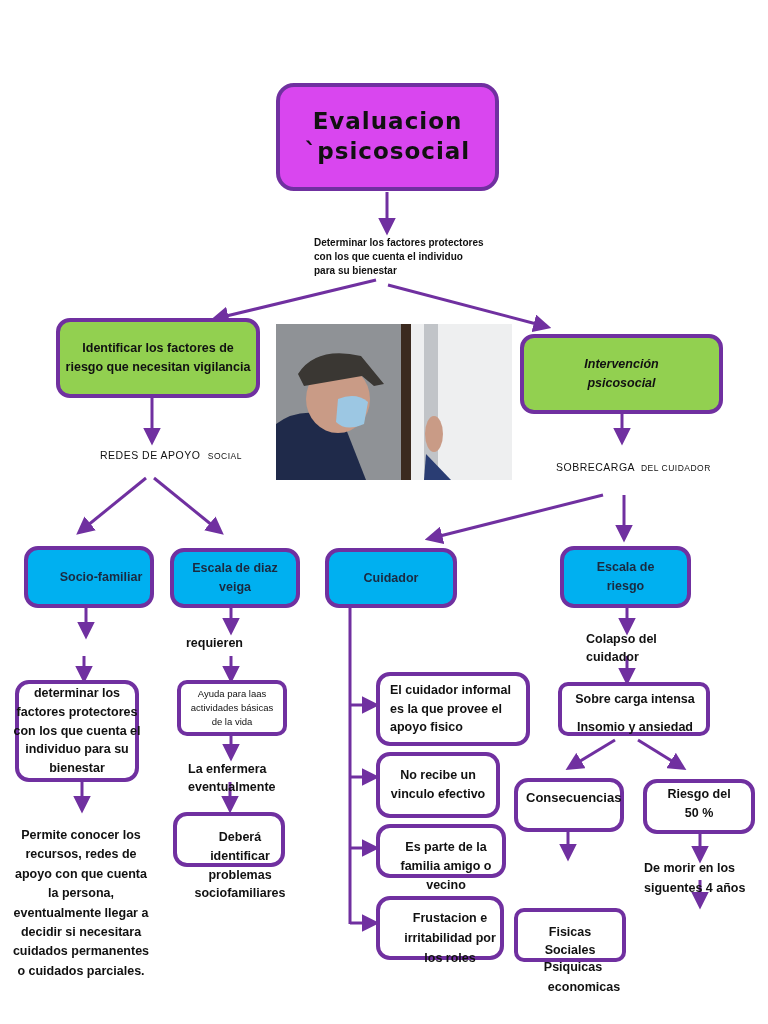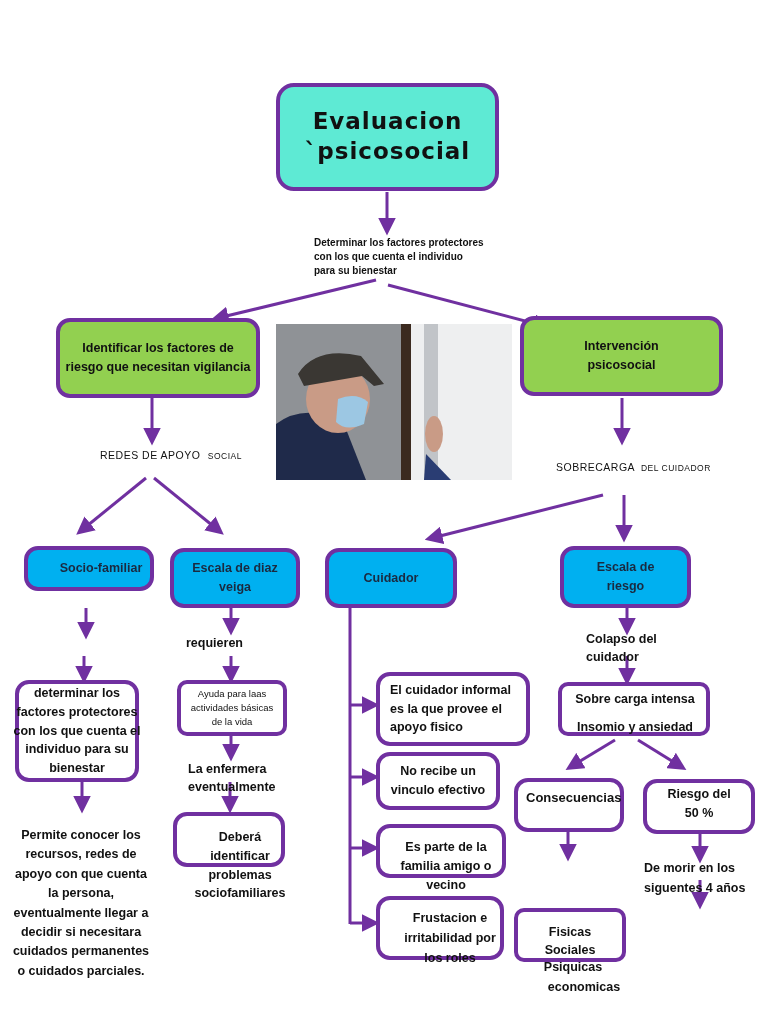--- a/index.html
+++ b/index.html
@@ -1,21 +1,21 @@
 <!DOCTYPE html>
 <html><head>
 <meta charset="utf-8">
 <style>
   html, body { margin:0; padding:0; background:#ffffff; }
   body { width:768px; height:1024px; position:relative; overflow:hidden;
          font-family:"Liberation Sans", "DejaVu Sans", sans-serif; color:#111; }
   .box { position:absolute; box-sizing:border-box; border:4px solid #7030a0;
          border-radius:14px; display:flex; align-items:center; justify-content:center;
          text-align:center; }
-  .yellow { background:#5eead4; }
+  .yellow { background:#d946ef; }
   .green { background:#92d050; }
   .blue { background:#00b0f0; }
   .white { background:#ffffff; }
   .txt { position:absolute; text-align:center; font-weight:bold; font-size:13px; line-height:1.45; }
   .small-caps { font-weight:normal; font-size:10px; letter-spacing:0.5px; }
   svg#arrows { position:absolute; left:0; top:0; width:768px; height:1024px; pointer-events:none; }
   .title { font-family:"DejaVu Sans", sans-serif; font-weight:bold; font-size:23px; line-height:1.3; letter-spacing:1px; }
   .lbl { font-size:13px; font-weight:bold; line-height:1.5; }
   .photo { position:absolute; left:276px; top:324px; width:236px; height:156px; overflow:hidden;
            background:linear-gradient(90deg,#6d6f72 0%, #8a8c8f 20%, #c9cbcc 45%, #3a2b22 55%, #d8dadc 60%, #f3f3f3 100%); }
@@ -65,21 +65,21 @@
   <div class="title">
     <div>Evaluacion</div>
     <div>`psicosocial</div>
   </div>
 </div>
 <div class="txt" style="left:314px; top:236px; width:170px; font-size:10px; text-align:left; line-height:1.4;">Determinar los factores protectores con los que cuenta el individuo para su bienestar</div>
 
 <div class="box green" style="left:56px; top:318px; width:204px; height:80px;">
   <div class="lbl" style="padding:0 4px; font-size:12.5px;">Identificar los factores de riesgo que necesitan vigilancia</div>
 </div>
-<div class="box green" style="left:520px; top:316px; width:203px; height:80px;">
+<div class="box green" style="left:520px; top:334px; width:203px; height:80px;font-style:italic;">
   <div class="lbl" style="padding:0 50px; font-size:12.5px;">Intervención psicosocial</div>
 </div>
 
 <div class="photo">
   <svg width="236" height="156" viewBox="0 0 236 156">
     <rect x="0" y="0" width="236" height="156" fill="#d5d7d8"></rect>
     <rect x="0" y="0" width="125" height="156" fill="#8f9296"></rect>
     <rect x="125" y="0" width="10" height="156" fill="#3b2a1f"></rect>
     <rect x="135" y="0" width="101" height="156" fill="#eeeff0"></rect>
     <rect x="148" y="0" width="14" height="156" fill="#aeb2b6" opacity="0.7"></rect>
@@ -94,21 +94,21 @@
 
 <div class="txt small-caps" style="left:100px; top:448px; width:160px; text-align:left; font-size:10.5px;">
   <span>REDES DE APOYO</span>
   <span style="font-size:8.5px; margin-left:4px;">SOCIAL</span>
 </div>
 <div class="txt small-caps" style="left:556px; top:460px; width:170px; text-align:left; font-size:10.5px;">
   <span>SOBRECARGA</span>
   <span style="font-size:8.5px; margin-left:3px;">DEL CUIDADOR</span>
 </div>
 
-<div class="box blue" style="left:24px; top:546px; width:130px; height:45px;padding-left:24px;">
+<div class="box blue" style="left:24px; top:546px; width:130px; height:62px;padding-left:24px;">
   <div class="lbl" style="font-size:12.5px; color:#1a2a40;">Socio-familiar</div>
 </div>
 <div class="box blue" style="left:170px; top:548px; width:130px; height:60px;">
   <div class="lbl" style="padding:0 18px; font-size:12.5px; color:#1a2a40;">Escala de diaz veiga</div>
 </div>
 <div class="box blue" style="left:325px; top:548px; width:132px; height:60px;">
   <div class="lbl" style="font-size:12.5px; color:#1a2a40;">Cuidador</div>
 </div>
 <div class="box blue" style="left:560px; top:546px; width:131px; height:62px;">
   <div class="lbl" style="font-size:12.5px; color:#1a2a40;">
@@ -127,21 +127,21 @@
   <div style="font-size:9.5px; line-height:1.45; padding:0 6px;">Ayuda para laas actividades básicas de la vida</div>
 </div>
 <div class="txt" style="left:188px; top:760px; width:96px; text-align:left; font-size:12.5px;">La enfermera eventualmente</div>
 <div class="box white" style="left:173px; top:812px; width:112px; height:55px;">
 </div>
 <div class="txt" style="left:190px; top:828px; width:100px; font-size:12.5px; line-height:1.5;">Deberá identificar problemas sociofamiliares</div>
 
 <div class="box white" style="left:376px; top:672px; width:154px; height:74px; justify-content:flex-start;">
   <div class="lbl" style="text-align:left; padding-left:10px; font-size:12.5px;">El cuidador informal es la que provee el apoyo fisico</div>
 </div>
-<div class="box white" style="left:376px; top:752px; width:124px; height:58px;">
+<div class="box white" style="left:376px; top:752px; width:124px; height:66px;">
   <div class="lbl" style="font-size:12.5px;">No recibe un vinculo efectivo</div>
 </div>
 <div class="box white" style="left:376px; top:824px; width:130px; height:54px;">
 </div>
 <div class="txt" style="left:390px; top:838px; width:112px; font-size:12.5px; line-height:1.5; font-weight:bold;">Es parte de la familia amigo o vecino</div>
 <div class="box white" style="left:376px; top:896px; width:128px; height:64px;">
 </div>
 <div class="txt" style="left:394px; top:908px; width:112px; font-size:12.5px; line-height:1.6;">Frustacion e irritabilidad por los roles</div>
 
 <div class="txt" style="left:586px; top:630px; width:86px; text-align:left; font-size:12.5px;">Colapso del cuidador</div>

